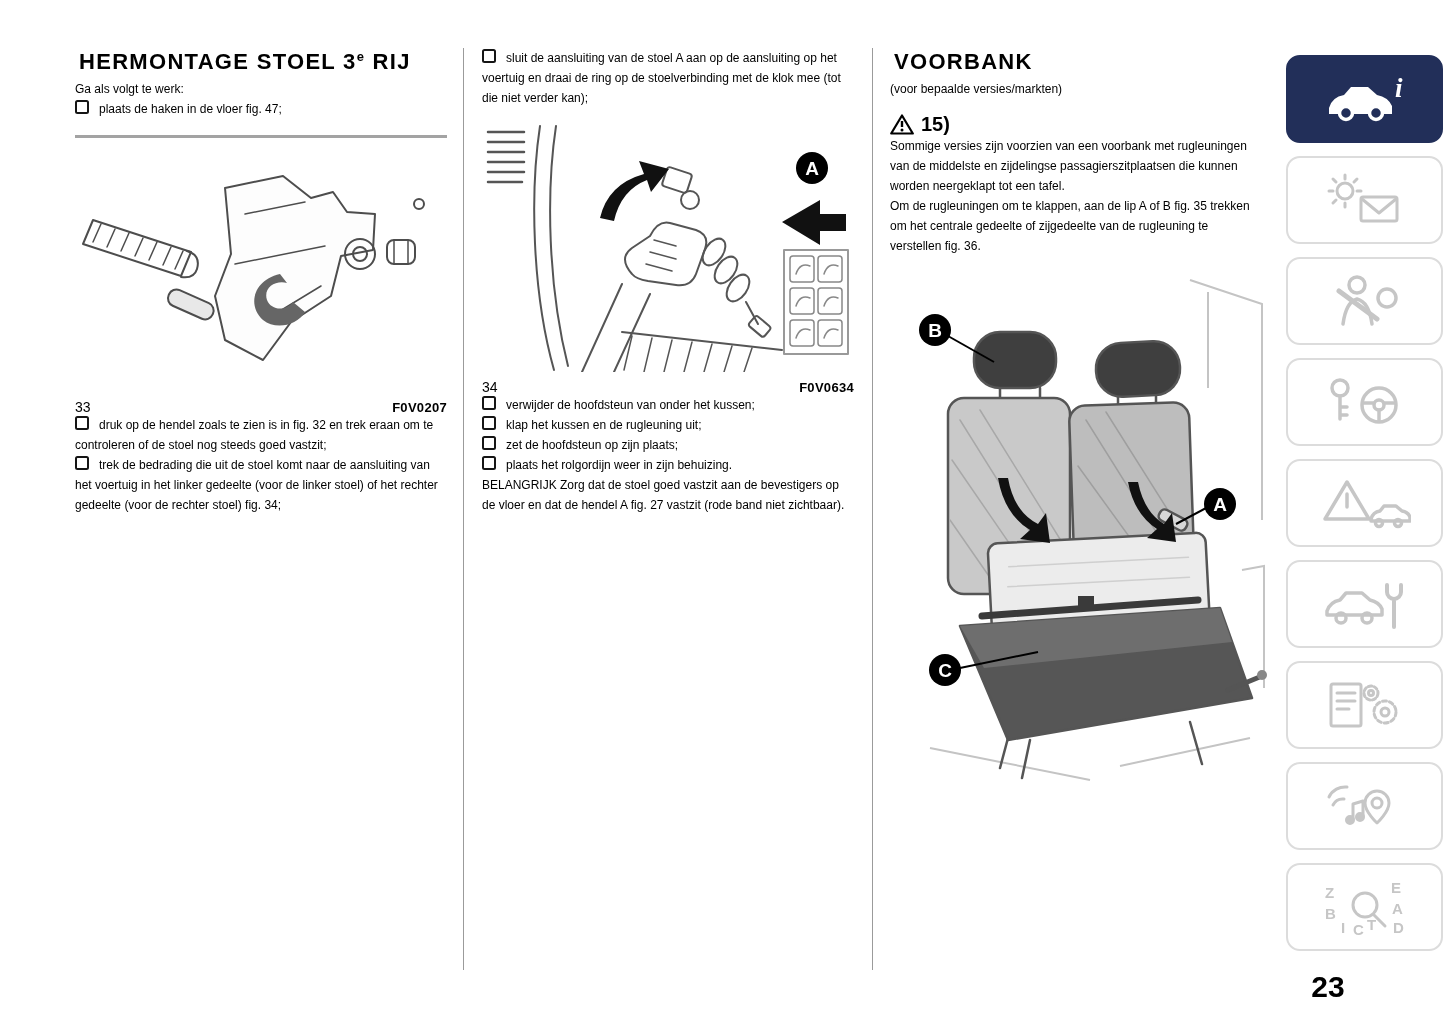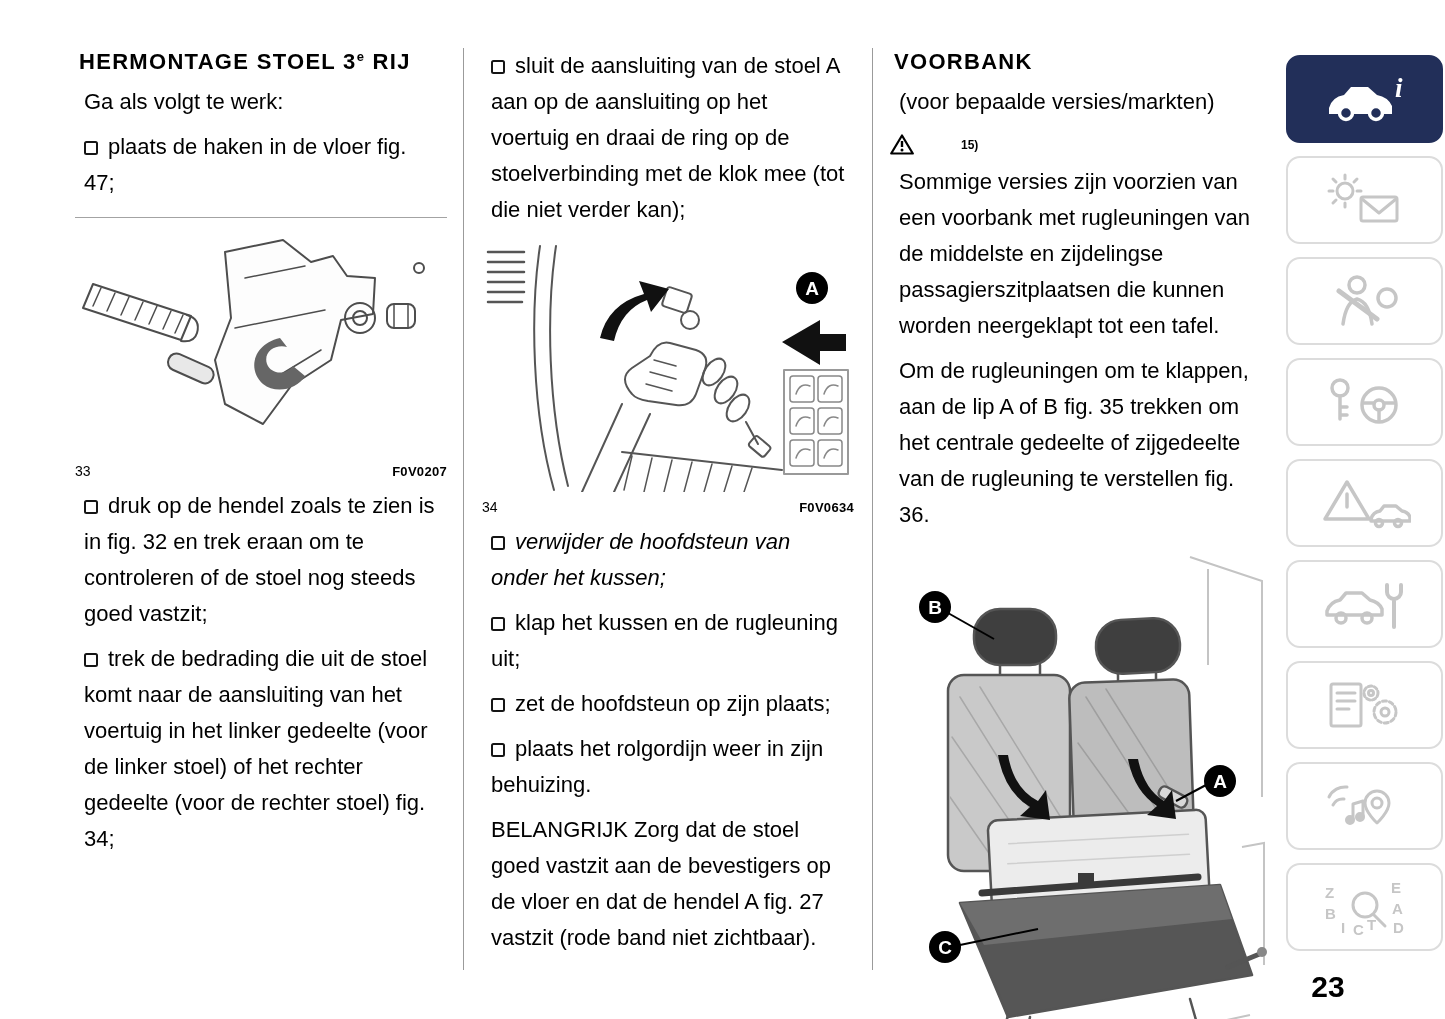--- a/index.html
+++ b/index.html
@@ -9,35 +9,35 @@
     -webkit-font-smoothing:antialiased;
   }
   .col{position:absolute;top:44px;}
   #col1{left:75px;width:372px;}
   #col2{left:482px;width:372px;}
   #col3{left:890px;width:372px;}
   .vsep{position:absolute;top:48px;height:922px;width:1px;background:#9b9b9b;}
   #vsep1{left:463px;} #vsep2{left:872px;}
   .h1{font-size:22px;font-weight:700;letter-spacing:1.3px;line-height:27px;margin:4px;max-width:348px;}
   .h1 sup{font-size:13px;line-height:0;}
-  p.body{font-size:22px;line-height:36px;margin:9px;}
+  p.body{font-size:12px;line-height:20px;margin:0;}
   .sq{display:inline-block;width:10px;height:10px;border:2px solid #151515;border-radius:2.5px;margin-right:10px;position:relative;top:0.5px;}
   .figure{width:100%;}
-  .figure.ruled{border-top:1px solid #a3a3a3;padding-top:0;}
+  .figure.ruled{border-top:3px solid #a3a3a3;padding-top:16px;}
   .figcap{display:flex;justify-content:space-between;align-items:baseline;font-size:14px;margin-top:3px;}
   .figcap .code{font-weight:700;font-size:13px;letter-spacing:0.3px;}
   .warnrow{display:flex;align-items:center;gap:7px;margin-top:14px;}
-  .warnref{font-size:12px;font-weight:700;margin-left:40px;}
+  .warnref{font-size:20px;font-weight:700;}
   #sidebar{position:absolute;left:1286px;top:55px;width:157px;display:flex;flex-direction:column;gap:13px;}
   .tile{height:88px;box-sizing:border-box;border:2.5px solid #dcdcdc;border-radius:14px;background:#fff;
         display:flex;align-items:center;justify-content:center;}
   .tile.active{background:#222f59;border-color:#222f59;}
   #pagenum{position:absolute;left:1300px;top:970px;width:56px;text-align:center;font-size:30px;font-weight:700;}
   .mt14{margin-top:14px;} .mt12{margin-top:12px;} .mt16{margin-top:16px;}
-  .mt20{margin-top:20px;font-style:italic;} .mt22{margin-top:22px;} .mt4{margin-top:4px;}
+  .mt20{margin-top:20px;} .mt22{margin-top:22px;} .mt4{margin-top:4px;}
 </style>
 </head>
 <body>
 
 <div class="vsep" id="vsep1"></div>
 <div class="vsep" id="vsep2"></div>
 
 <div class="col" id="col1">
   <h1 class="h1"><span>HERMONTAGE STOEL 3</span><sup>e</sup><span> RIJ</span></h1>
 

